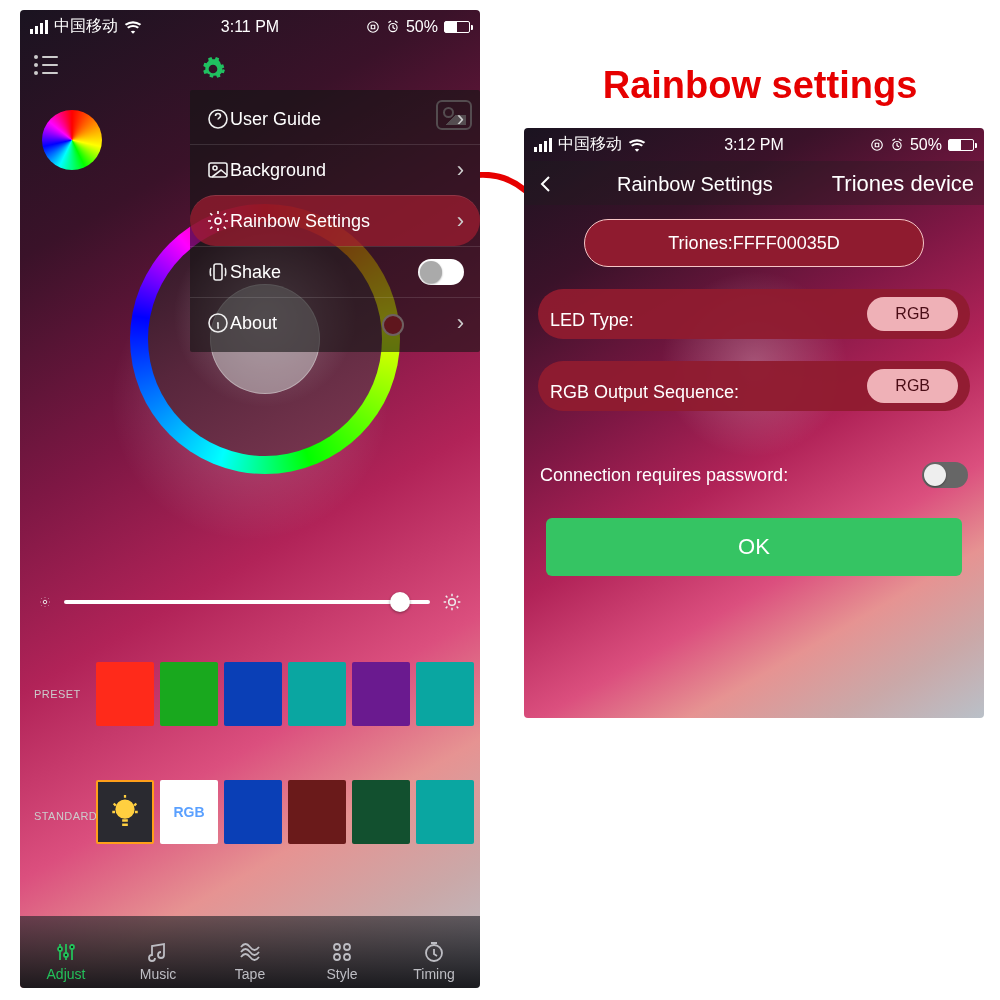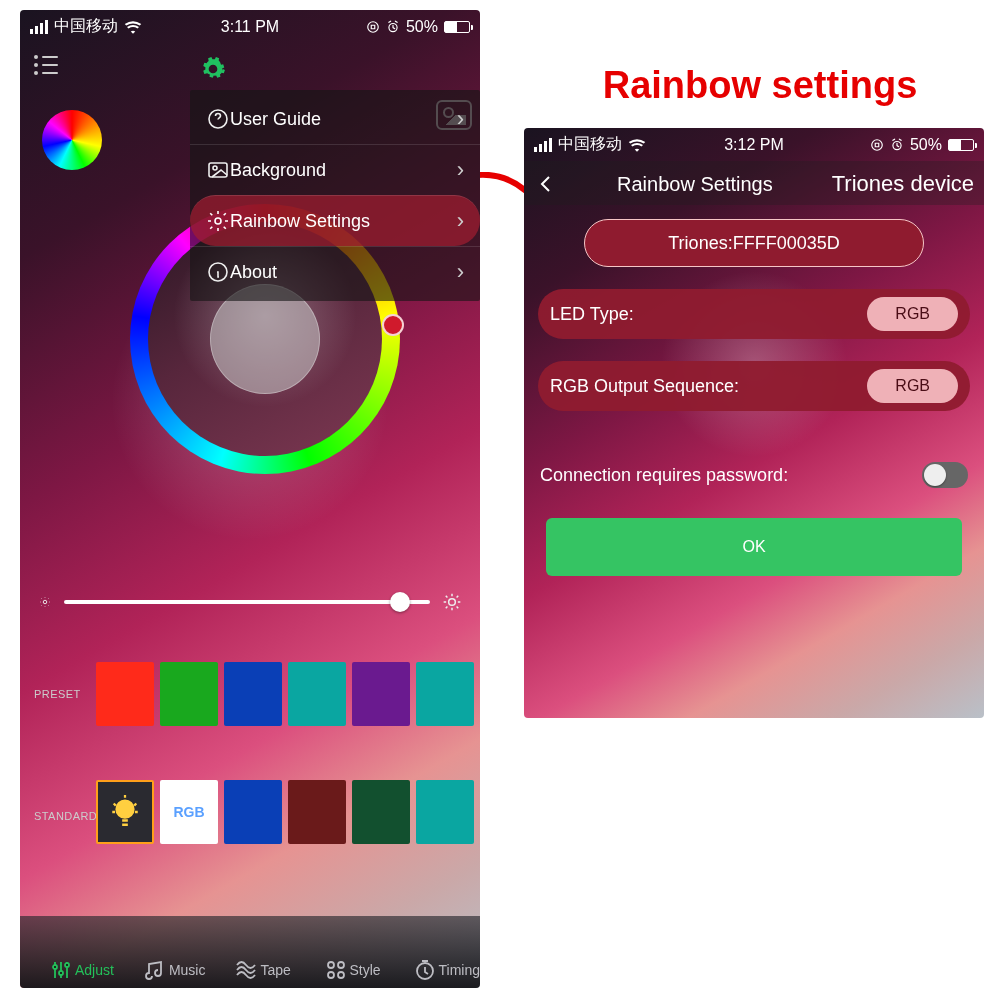--- a/index.html
+++ b/index.html
@@ -155,21 +155,21 @@
   .std-bulb{display:flex;align-items:center;justify-content:center;background:#2a2a30;}
   .std-white{background:#fff;color:#5aa0ff;display:flex;align-items:center;justify-content:center;font-size:14px;font-weight:600;}
 
   
   .tabbar{
     position:absolute; left:0; right:0; bottom:0; height:72px;
     display:flex; justify-content:space-around; align-items:flex-end;
     background: linear-gradient(180deg, rgba(40,40,46,.65) 0%, rgba(18,18,22,.95) 100%);
     padding-bottom:6px;
   }
-  .tab{flex:1;display:flex;flex-direction:row;align-items:center;gap:2px;color:#bdbdc3;font-size:14px;padding-left:29px;}
+  .tab{flex:1;display:flex;flex-direction:column;align-items:center;gap:2px;color:#bdbdc3;font-size:14px;}
   .tab.active{color:#23c05a;}
   .tab svg{width:24px;height:24px;}
 
   
   .pb-head{
     display:flex;align-items:center;justify-content:space-between;
     padding:10px 10px 8px; font-size:18px; background: rgba(30,30,30,.30);
   }
   .pb-head .back{display:flex;align-items:center;gap:2px;}
   .pb-head .back svg{width:24px;height:24px;}
@@ -177,36 +177,36 @@
   .pb-right{font-size:22px;}
 
   
   .pb-body{padding:14px 14px;display:flex;flex-direction:column;gap:22px; position:relative;}
   .chip{
     align-self:center; width:340px; height:48px; border-radius:24px;
     background:#8f1b2f; color:#fff; display:flex;align-items:center;justify-content:center;
     font-size:18px;
   }
   .chip.selected{border:1px solid #f6c6c6;}
-  .row{display:flex;align-items:center;gap:14px;}
+  .row{display:flex;align-items:flex-end;gap:14px;}
   .pill-row{
     background: rgba(143,27,47,.95);
     border-radius:26px; padding:8px 12px; width:350px; margin:0 auto;
   }
   .pill-row.wideleft{width:100%;justify-content:flex-start;}
   .pill-label{color:#fff;font-size:18px;}
   .pill-value{
     margin-left:auto; background:#efb1b7; color:#4a0d16; font-size:16px;
     padding:8px 28px; border-radius:20px;
   }
   .pwd-row{display:flex;align-items:center;gap:20px;padding:0 2px;color:#fff;font-size:18px;margin-top:29px;}
   .pwd-row .toggle{margin-left:auto;}
   .ok-btn{
     margin:8px 8px 0; height:58px; border-radius:6px;
-    background:#35c463; color:#fff; font-size:16px; display:flex;align-items:center;justify-content:center;
+    background:#35c463; color:#fff; font-size:22px; display:flex;align-items:center;justify-content:center;
   }
 
   
   .red-arrow{position:absolute; left:474px; top:172px; width:90px; height:60px;}
   .red-arrow svg{width:100%;height:100%;}
 
   
   .double-arrow{position:absolute; left:930px; top:194px; width:40px; height:130px;}
   .double-arrow svg{width:100%;height:100%;}
 </style>
@@ -329,20 +329,32 @@
             <circle cx="12" cy="12" r="3"></circle>
             <path d="M12 2v3M12 19v3M4.2 4.2l2.1 2.1M17.7 17.7l2.1 2.1M2 12h3M19 12h3M4.2 19.8l2.1-2.1M17.7 6.3l2.1-2.1"></path>
           </svg>
       </span>
       <span>Rainbow Settings</span>
       <span class="chev">›</span>
     </div>
     <div class="menu-item">
       <span class="ic">
         <svg viewBox="0 0 24 24" fill="none" stroke="#eee" stroke-width="1.6">
+            <rect x="8" y="4" width="8" height="16" rx="2"></rect>
+            <path d="M5 8c-1 1-1 7 0 8M19 8c1 1 1 7 0 8"></path>
+          </svg>
+      </span>
+      <span>Shake</span>
+      <span class="toggle off">
+          <span class="knob"></span>
+        </span>
+    </div>
+    <div class="menu-item">
+      <span class="ic">
+        <svg viewBox="0 0 24 24" fill="none" stroke="#eee" stroke-width="1.6">
             <circle cx="12" cy="12" r="9"></circle>
             <path d="M12 8h.01M11 12h1v5h1"></path>
           </svg>
       </span>
       <span>About</span>
       <span class="chev">›</span>
     </div>
   </div>
 
   <div class="bright-row">

